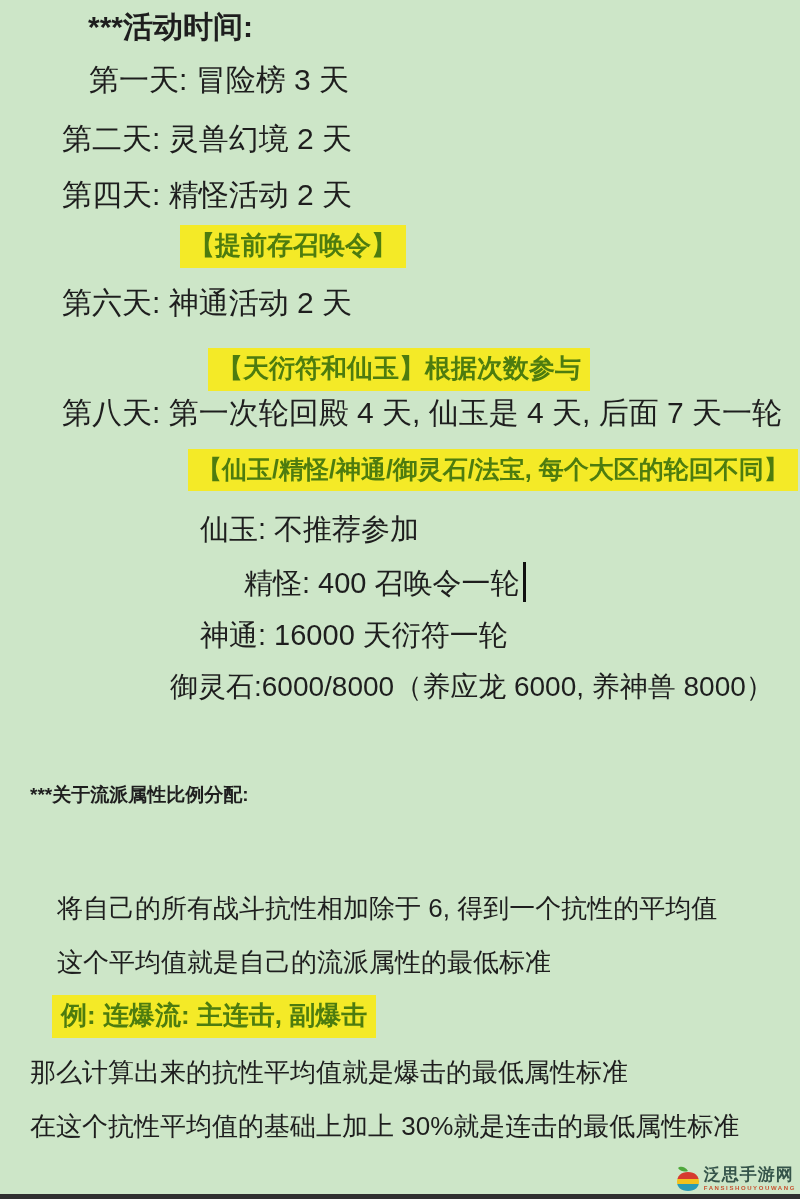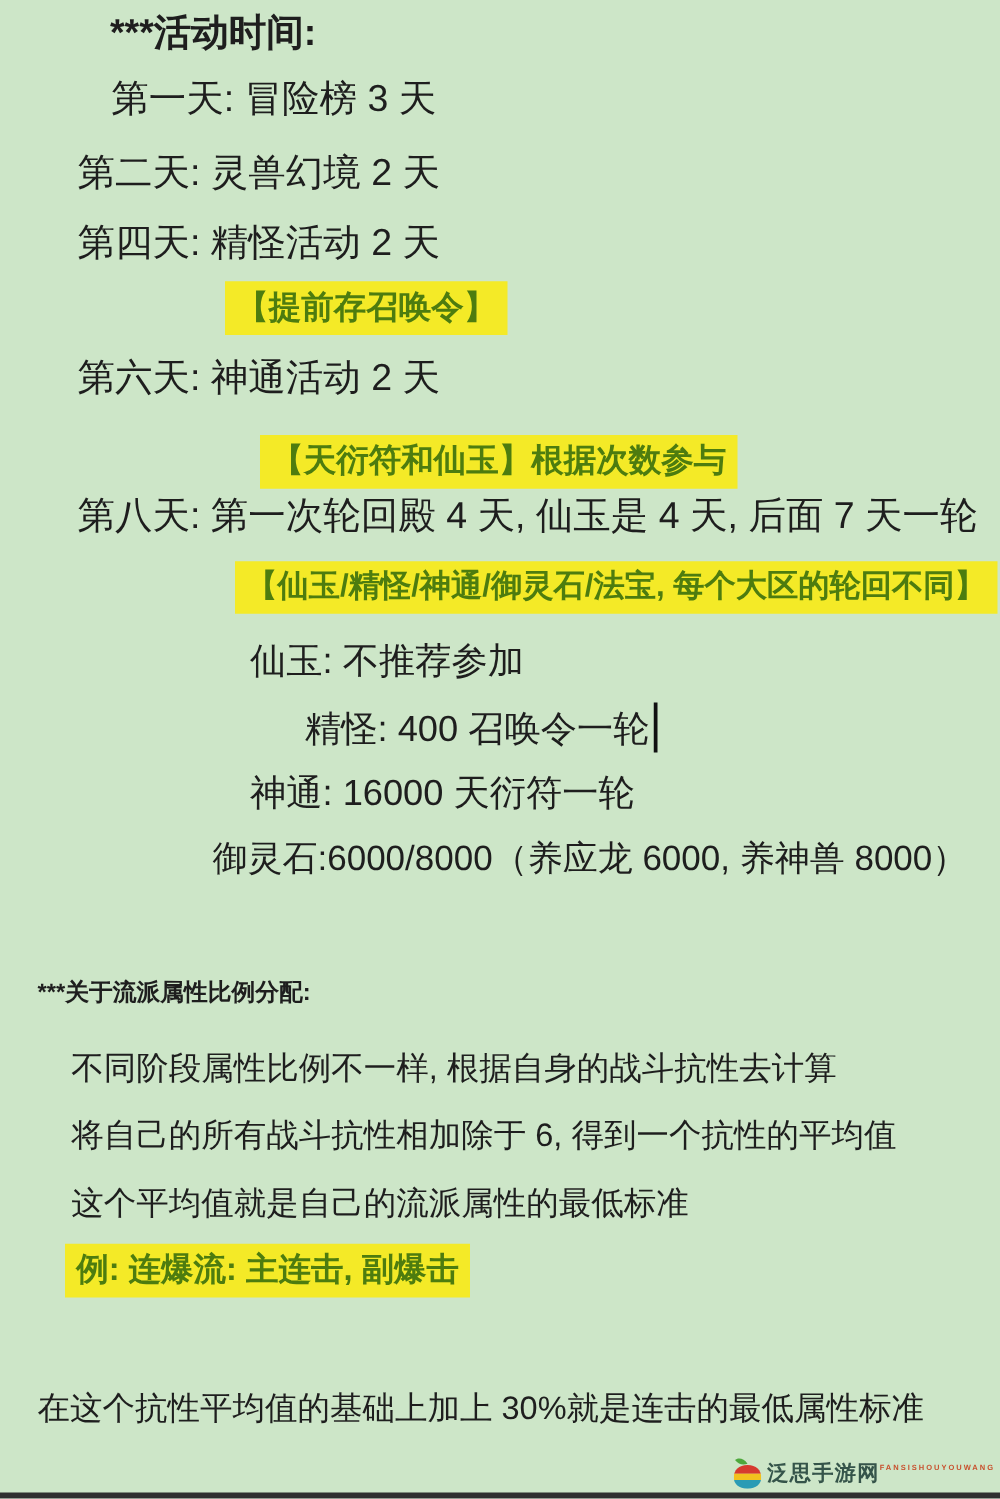--- a/index.html
+++ b/index.html
@@ -62,21 +62,21 @@
 
   
   .watermark {
     position: absolute;
     right: 4px;
     bottom: 7px;
     display: flex;
     align-items: center;
     gap: 3px;
   }
-  .wm-textwrap { display: flex; align-items: flex-start; }
+  .wm-textwrap { display: flex; flex-direction: column; align-items: flex-start; }
   .wm-name {
     font-size: 17px;
     font-weight: 800;
     color: #35544a;
     letter-spacing: 1px;
     line-height: 1;
   }
   .wm-latin {
     font-size: 6px;
     font-weight: 700;
@@ -123,28 +123,28 @@
   <div class="line l-xianyu">仙玉: 不推荐参加</div>
 
   <div class="line l-jingguai">
     <span>精怪: 400 召唤令一轮</span><span class="caret"></span>
   </div>
 
   <div class="line l-shentong">神通: 16000 天衍符一轮</div>
   <div class="line l-yulingshi">御灵石:6000/8000（养应龙 6000, 养神兽 8000）</div>
 
   <div class="line l-sec2title">***关于流派属性比例分配:</div>
-  <div class="line l-a1">不同阶段属性比例不一样, 根据自身的战斗抗性去计算</div>
   <div class="line l-a2">将自己的所有战斗抗性相加除于 6, 得到一个抗性的平均值</div>
   <div class="line l-a3">这个平均值就是自己的流派属性的最低标准</div>
 
   <div class="line hl l-example">
     <span>例: 连爆流: 主连击, 副爆击</span>
   </div>
 
+  <div class="line l-a4">那么计算出来的抗性平均值就是爆击的最低属性标准</div>
   <div class="line l-a5">在这个抗性平均值的基础上加上 30%就是连击的最低属性标准</div>
 
   <div class="watermark">
     <svg width="26" height="28" viewBox="0 0 26 28">
       <defs>
         <clipPath id="appleClip">
           <path d="M13 8 C6 8 2 12 2 18 C2 23 6 27 13 27 C20 27 24 23 24 18 C24 12 20 8 13 8 Z"></path>
         </clipPath>
       </defs>
       <path d="M13 7 C10 2 5 2 3 4 C6 8 10 8 13 7 Z" fill="#4ea83c"></path>

